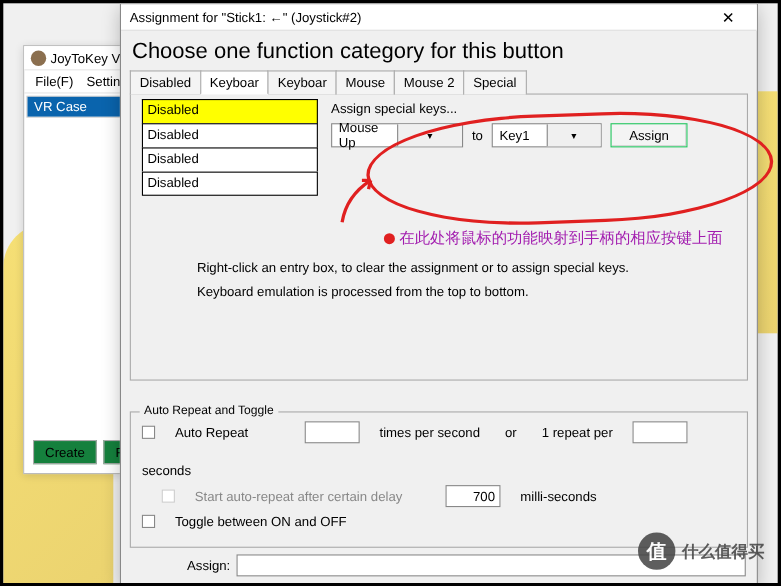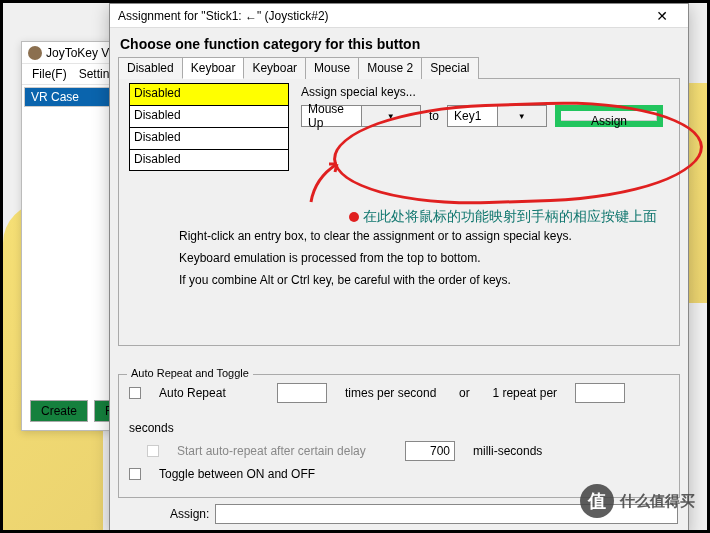--- a/index.html
+++ b/index.html
@@ -11,54 +11,54 @@
 .bg-menu{display:flex;gap:4px;padding:2px 6px;border-bottom:1px solid #e5e5e5}
 .bg-menu span{padding:1px 4px}
 .bg-list{border:1px solid #ccc;margin:2px}
 .bg-li{background:#0a64ad;color:#fff;padding:2px 6px}
 .bg-btns{position:absolute;bottom:8px;left:8px;display:flex;gap:6px}
 .bg-btns button{padding:3px 10px;border:1px solid #aaa;background:#15803d}
 
 .dlg{position:absolute;left:106px;top:0;width:580px;height:530px;background:#f0f0f0;border:1px solid #888;box-shadow:0 4px 16px rgba(0,0,0,.25);z-index:3;display:flex;flex-direction:column}
 .tb{height:24px;background:#fff;border-bottom:1px solid #ddd;display:flex;align-items:center;padding:0 8px;justify-content:space-between}
 .tb-x{width:36px;height:20px;display:flex;align-items:center;justify-content:center;font-size:14px;font-family:Arial}
-.hdr{font-size:14px;font-weight:bold;padding:8px 10px 4px}
+.hdr{font-size:20px;font-weight:normal;padding:8px 10px 4px}
 .tabs{display:flex;padding:0 8px}
 .tab{border:1px solid #aaa;border-bottom:none;background:#f4f4f4;padding:3px 8px;margin-right:-1px;position:relative;top:1px;cursor:pointer}
 .tab.active{background:#fff;z-index:2;border-bottom:1px solid #fff}
 .pane{flex:1;margin:0 8px 8px;border:1px solid #aaa;background:#f0f0f0;padding:4px 10px 10px;overflow:hidden}
 .grp-lbl{font-size:11px;margin:2px 0 8px;display:inline-block;background:#f0f0f0;padding:0 4px;position:relative}
 .entries{display:flex;flex-direction:column;width:160px}
 .ebox{border:1px solid #000;border-bottom:none;height:22px;padding:2px 4px;background:#fff}
 .ebox:last-child{border-bottom:1px solid #000}
 .ebox.sel{background:#ffff00}
 .row-top{display:flex;gap:12px;align-items:flex-start}
 .spec{flex:1;padding-top:2px}
 .spec-t{margin-bottom:6px}
 .spec-r{display:flex;align-items:center;gap:8px}
 .combo{display:flex;align-items:center;border:1px solid #888;background:#fff;height:22px}
 .combo span{padding:2px 6px;flex:1}
 .combo .arr{width:16px;height:20px;border-left:1px solid #888;display:flex;align-items:center;justify-content:center;font-size:8px;background:#f0f0f0}
-.btn{border:6px solid #22c55e;background:#f4f4f4;padding:3px 30px;height:22px;box-shadow:inset -1px -1px 0 #ccc}
+.btn{border:1px solid #22c55e;background:#f4f4f4;padding:3px 16px;height:22px;box-shadow:inset -1px -1px 0 #ccc}
 .info{margin-top:58px;display:flex;flex-direction:column;gap:8px;padding-left:50px}
 .sec2{border:1px solid #aaa;margin:20px 8px 6px;padding:8px 10px 10px;position:relative}
 .sec2-lbl{position:absolute;top:-8px;left:8px;background:#f0f0f0;padding:0 4px;font-size:11px}
 .frow{display:flex;align-items:center;gap:18px;margin-bottom:6px;flex-wrap:wrap}
 .cb{width:12px;height:12px;border:1px solid #888;background:#fff;display:inline-block}
 .num{border:1px solid #888;background:#fff;height:20px;padding:2px 4px;text-align:right}
 .cmt-row{display:flex;align-items:center;gap:6px;padding:0 10px 8px 60px}
 .cmt-in{flex:1;border:1px solid #888;background:#fff;height:20px}
 .dim{color:#888}
 
 .anno{position:absolute;z-index:5;pointer-events:none}
 .ring{position:absolute;left:330px;top:100px;width:370px;height:100px;border:3px solid #e02020;border-radius:50%/60%;z-index:5;transform:rotate(-2deg)}
 .arrw{position:absolute;left:300px;top:155px;width:48px;height:48px;z-index:5}
 .arrw svg{width:100%;height:100%}
 .dot{position:absolute;left:346px;top:209px;width:10px;height:10px;border-radius:50%;background:#e02020;z-index:5}
-.cn-txt{position:absolute;left:360px;top:205px;color:#0f766e;font-size:14px;z-index:5;white-space:nowrap}
+.cn-txt{position:absolute;left:360px;top:205px;color:#a21caf;font-size:14px;z-index:5;white-space:nowrap}
 
 .wm{position:absolute;right:12px;bottom:12px;z-index:6;display:flex;align-items:center;gap:6px;opacity:.85}
 .wm-c{width:34px;height:34px;border-radius:50%;background:#424242;color:#fff;display:flex;align-items:center;justify-content:center;font-weight:bold;font-size:18px}
 .wm-t{color:#424242;font-weight:bold;font-size:15px}
 
 .mny-l{position:absolute;left:0;top:200px;width:100px;height:330px;background:linear-gradient(135deg,#f9d423,#e8c01a);z-index:0;border-radius:40px 40px 0 0;opacity:.6}
 .mny-r{position:absolute;right:0;top:80px;width:30px;height:220px;background:linear-gradient(135deg,#f9d423,#e8c01a);z-index:0;opacity:.6}
 </style>
 </head>
 <body>
@@ -118,21 +118,20 @@
             <span>Key1</span>
             <span class="arr">▼</span>
           </div>
           <button class="btn">Assign</button>
         </div>
       </div>
     </div>
     <div class="info">
       <div>Right-click an entry box, to clear the assignment or to assign special keys.</div>
       <div>Keyboard emulation is processed from the top to bottom.</div>
-      <div>If you combine Alt or Ctrl key, be careful with the order of keys.</div>
     </div>
   </div>
 
   <div class="sec2">
     <span class="sec2-lbl">Auto Repeat and Toggle</span>
     <div class="frow">
       <span class="cb"></span>
       <span style="width:100px">Auto Repeat</span>
       <input class="num" style="width: 50px;">
       <span>times per second</span>

